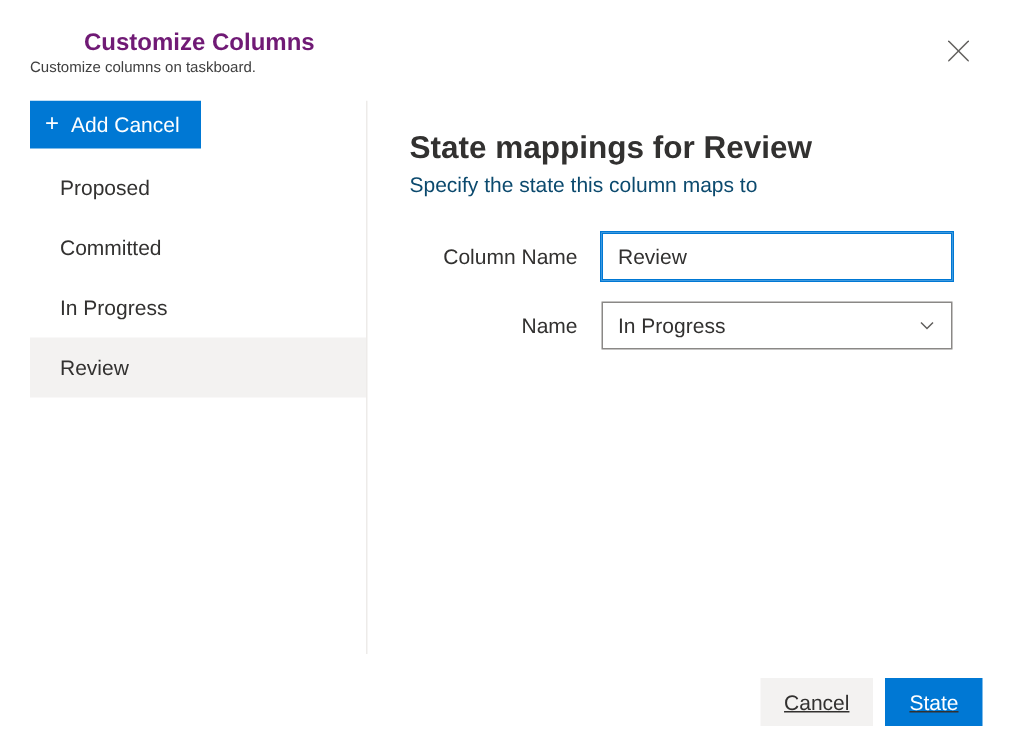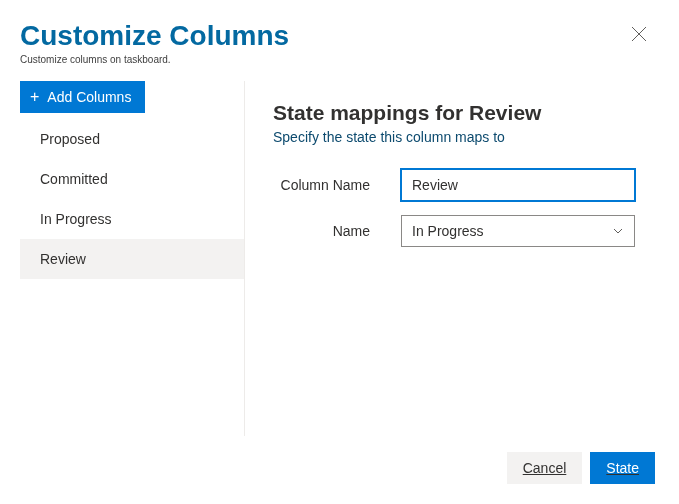--- a/index.html
+++ b/index.html
@@ -20,24 +20,25 @@
       padding: 20px 24px 0 20px;
       height: 100%;
       display: flex;
       flex-direction: column;
     }
     .header {
       position: relative;
       margin-bottom: 16px;
     }
     .title {
-      font-size: 28px;
+      font-size: 16px;
       font-weight: 600;
-      color: #0369a1;
+      color: #701a75;
       margin-bottom: 2px;
+      margin-left: 36px;
     }
     .subtitle {
       font-size: 10px;
       color: #404040;
     }
     .close-btn {
       position: absolute;
       top: -2px;
       right: 0;
       width: 32px;
@@ -111,21 +112,21 @@
       margin-bottom: 24px;
     }
     .form-row {
       display: flex;
       align-items: center;
       margin-bottom: 14px;
     }
     .form-label {
       width: 128px;
       text-align: right;
-      padding-right: 31px;
+      padding-right: 16px;
       font-size: 14px;
       color: #323130;
     }
     .text-input {
       flex: 1;
       max-width: 234px;
       height: 32px;
       padding: 4px 10px;
       border: 1px solid #0078d4;
       outline: 1px solid #0078d4;
@@ -189,21 +190,21 @@
         <line x1="0" y1="0" x2="14" y2="14"></line>
         <line x1="14" y1="0" x2="0" y2="14"></line>
       </svg>
     </button>
   </div>
 
   <div class="body">
     <div class="sidebar">
       <button class="add-btn">
         <span class="plus">+</span>
-        <span>Add Columns</span>
+        <span>Add Cancel</span>
       </button>
       <ul class="column-list">
         <li class="column-item">Proposed</li>
         <li class="column-item">Committed</li>
         <li class="column-item">In Progress</li>
         <li class="column-item selected">Review</li>
       </ul>
     </div>
 
     <div class="main">

